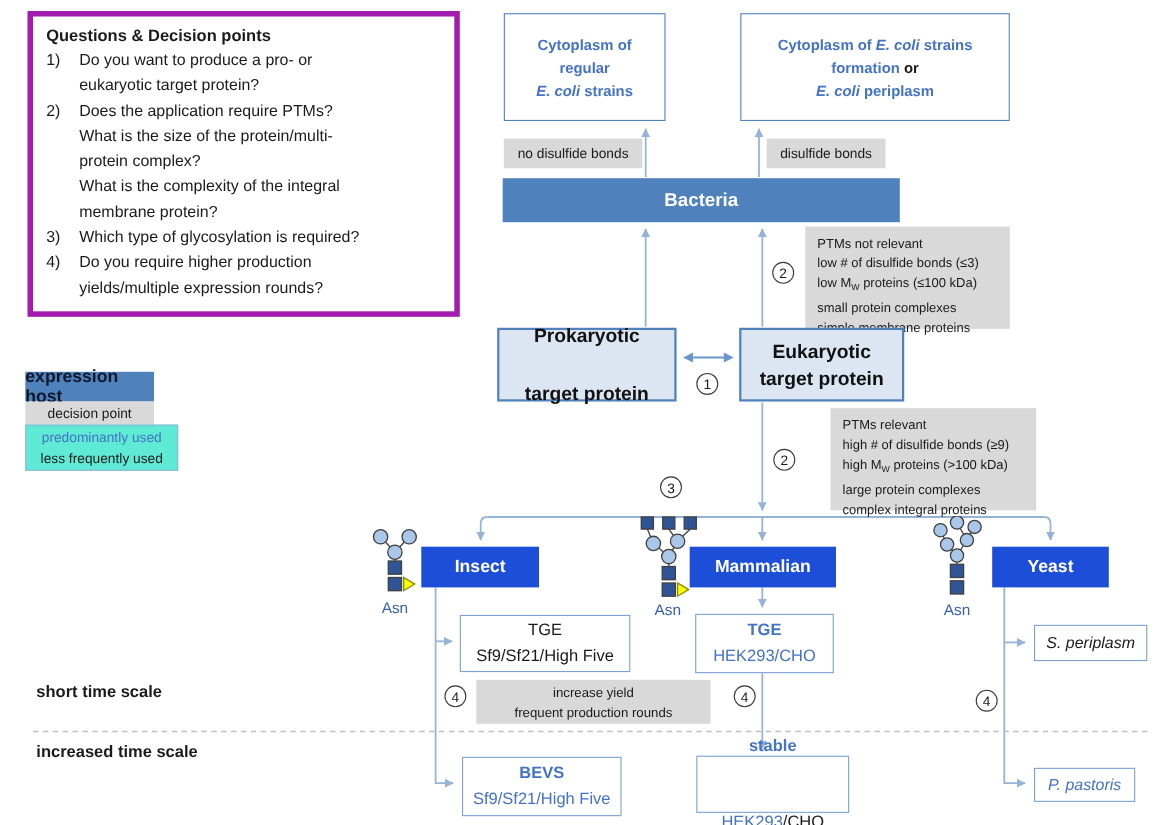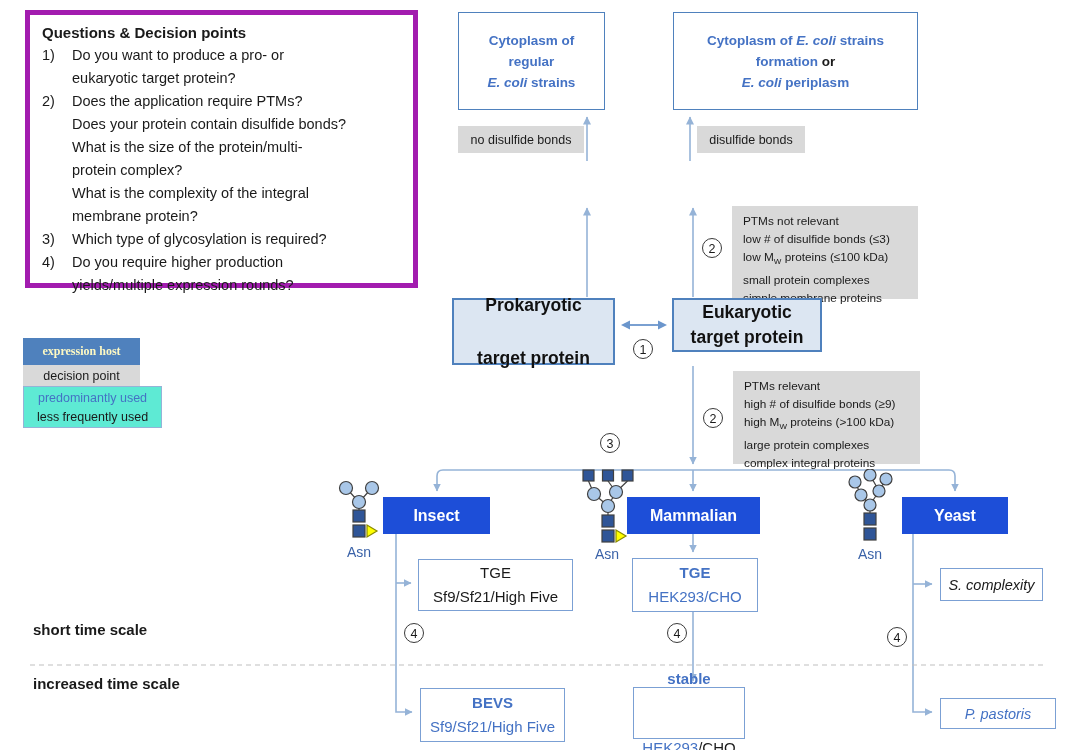--- a/index.html
+++ b/index.html
@@ -8,21 +8,21 @@
   .abs{position:absolute;box-sizing:border-box;}
   .overlay{position:absolute;left:0;top:0;pointer-events:none;}
   
   .qbox{border:5px solid #a21caf;background:#fff;padding:6px 10px 6px 12px;font-size:14.5px;line-height:23px;}
   .qtitle{font-weight:bold;font-size:15px;}
   .qitem{display:flex;}
   .qnum{width:30px;flex:none;}
   .qtext{flex:1;}
   .qline{display:block;}
   
-  .leg-host{background:#4f81bd;color:#fef9c3;font-weight:600;font-size:12px;display:flex;align-items:center;justify-content:center;font-family:Liberation Serif, serif;}
+  .leg-host{background:#4f81bd;color:#0f172a;font-weight:600;font-size:16px;display:flex;align-items:center;justify-content:center;}
   .leg-dec{background:#d9d9d9;font-size:12.5px;display:flex;align-items:center;justify-content:center;}
   .leg-box{background:#5eead4;border:1px solid #95b3d7;font-size:12.5px;line-height:19px;text-align:center;padding-top:2px;}
   
   .cyto{background:#fff;border:1.6px solid #4f81bd;color:#4472c4;font-weight:bold;font-size:13.5px;line-height:21px;
         text-align:center;display:flex;flex-direction:column;justify-content:center;}
   .grayband{background:#d9d9d9;font-size:12.5px;display:flex;align-items:center;justify-content:center;white-space:nowrap;}
   .bigbar{background:#4f81bd;color:#fff;font-weight:bold;display:flex;align-items:center;justify-content:center;}
   .graybox{background:#d9d9d9;font-size:11.8px;line-height:18px;padding:6px 0 0 11px;white-space:nowrap;}
   .target{background:#dce6f2;border:2.5px solid #4f81bd;font-weight:bold;font-size:17.5px;line-height:25px;
           text-align:center;display:flex;flex-direction:column;justify-content:center;color:#111;}
@@ -83,21 +83,20 @@
       <span class="qnum">1)</span>
       <span class="qtext">
         <span class="qline">Do you want to produce a pro- or</span>
         <span class="qline">eukaryotic target protein?</span>
       </span>
     </div>
     <div class="qitem">
       <span class="qnum">2)</span>
       <span class="qtext">
         <span class="qline">Does the application require PTMs?</span>
-        <span class="qline">Does your protein contain disulfide bonds?</span>
         <span class="qline">What is the size of the protein/multi-</span>
         <span class="qline">protein complex?</span>
         <span class="qline">What is the complexity of the integral</span>
         <span class="qline">membrane protein?</span>
       </span>
     </div>
     <div class="qitem">
       <span class="qnum">3)</span>
       <span class="qtext">
         <span class="qline">Which type of glycosylation is required?</span>
@@ -126,39 +125,40 @@
   </div>
   <div class="abs cyto" style="left:673px;top:12px;width:245px;height:98px;">
     <span><span>Cytoplasm of </span><span class="it">E. coli</span><span> strains</span></span>
     <span><span>formation </span><span class="black">or</span></span>
     <span><span class="it">E. coli</span><span> periplasm</span></span>
   </div>
 
   <div class="abs grayband" style="left:458px;top:126px;width:126px;height:27px;">no disulfide bonds</div>
   <div class="abs grayband" style="left:697px;top:126px;width:108px;height:27px;">disulfide bonds</div>
 
+  <div class="abs bigbar" style="left:457px;top:162px;width:361px;height:40px;font-size:17px;">Bacteria</div>
 
   <div class="abs graybox" style="left:732px;top:206px;width:186px;height:93px;">
     <div>PTMs not relevant</div>
     <div>low # of disulfide bonds (≤3)</div>
     <div><span>low M</span><span class="sb">W</span><span> proteins (≤100 kDa)</span></div>
     <div>small protein complexes</div>
     <div>simple membrane proteins</div>
   </div>
 
   <div class="abs target" style="left:452px;top:298px;width:163px;height:67px;gap:28px;">
     <span>Prokaryotic</span>
     <span>target protein</span>
   </div>
-  <div class="abs target" style="left:672px;top:298px;width:150px;height:54px;">
+  <div class="abs target" style="left:672px;top:298px;width:150px;height:67px;">
     <span>Eukaryotic</span>
     <span>target protein</span>
   </div>
 
-  <div class="abs graybox" style="left:733px;top:371px;width:187px;height:93px;">
+  <div class="abs graybox" style="left:755px;top:371px;width:187px;height:93px;">
     <div>PTMs relevant</div>
     <div>high # of disulfide bonds (≥9)</div>
     <div><span>high M</span><span class="sb">W</span><span> proteins (&gt;100 kDa)</span></div>
     <div>large protein complexes</div>
     <div>complex integral proteins</div>
   </div>
 
   <div class="abs circ" style="left:633px;top:339px;">1</div>
   <div class="abs circ" style="left:702px;top:238px;">2</div>
   <div class="abs circ" style="left:703px;top:408px;">2</div>
@@ -233,29 +233,33 @@
   <div class="abs asn" style="left:841px;top:546px;width:58px;">Asn</div>
 
   <div class="abs subbox" style="left:418px;top:559px;width:155px;height:52px;">
     <span>TGE</span>
     <span>Sf9/Sf21/High Five</span>
   </div>
   <div class="abs subbox" style="left:632px;top:558px;width:126px;height:54px;">
     <span class="blue bold">TGE</span>
     <span class="blue">HEK293/CHO</span>
   </div>
-  <div class="abs italicbox" style="left:940px;top:568px;width:103px;height:33px;">S. complexity</div>
-
+  <div class="abs italicbox" style="left:940px;top:568px;width:103px;height:33px;">S. periplasm</div>
+
+  <div class="abs graybox" style="left:433px;top:618px;width:213px;height:40px;text-align:center;padding:3px 0 0 0;font-size:12px;">
+    <div>increase yield</div>
+    <div>frequent production rounds</div>
+  </div>
 
   <div class="abs tslabel" style="left:33px;top:621px;">short time scale</div>
   <div class="abs tslabel" style="left:33px;top:675px;">increased time scale</div>
 
   <div class="abs subbox" style="left:420px;top:688px;width:145px;height:54px;">
     <span class="blue bold">BEVS</span>
     <span class="blue">Sf9/Sf21/High Five</span>
   </div>
-  <div class="abs subbox" style="left:633px;top:687px;width:112px;height:52px;gap:45px;">
+  <div class="abs subbox" style="left:633px;top:687px;width:139px;height:52px;gap:45px;">
     <span class="blue bold">stable</span>
     <span><span class="blue">HEK293</span><span class="black">/CHO</span></span>
   </div>
-  <div class="abs italicbox blue" style="left:940px;top:698px;width:116px;height:31px;">P. pastoris</div>
+  <div class="abs italicbox blue" style="left:940px;top:698px;width:92px;height:31px;">P. pastoris</div>
 
 </div>
 
 </body></html>

